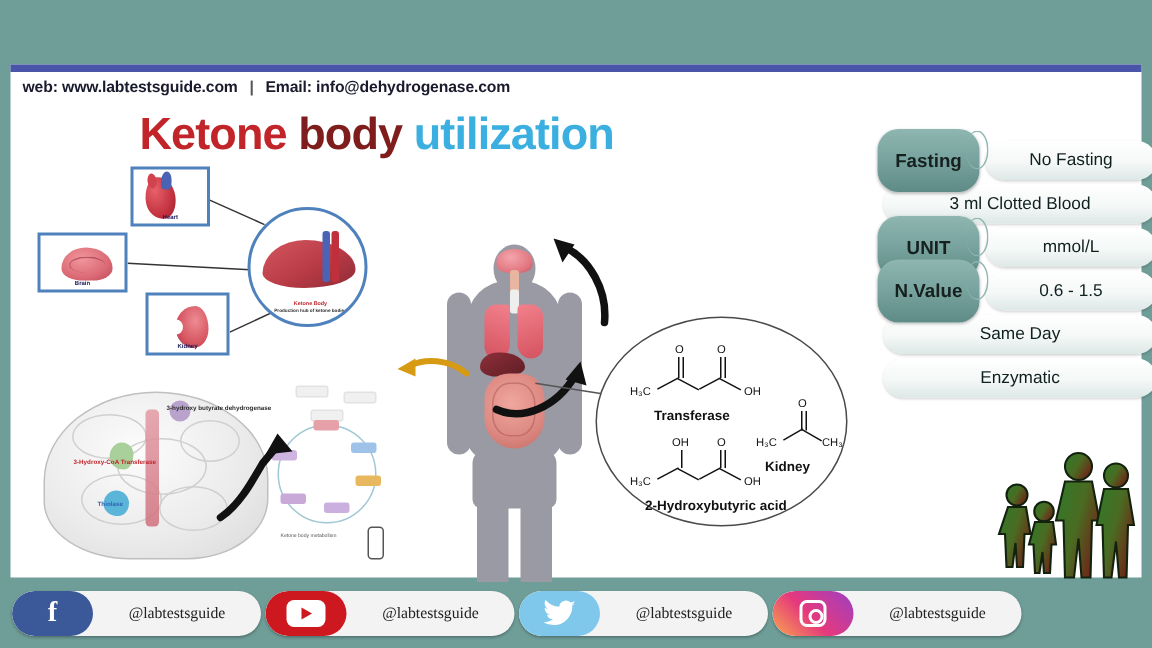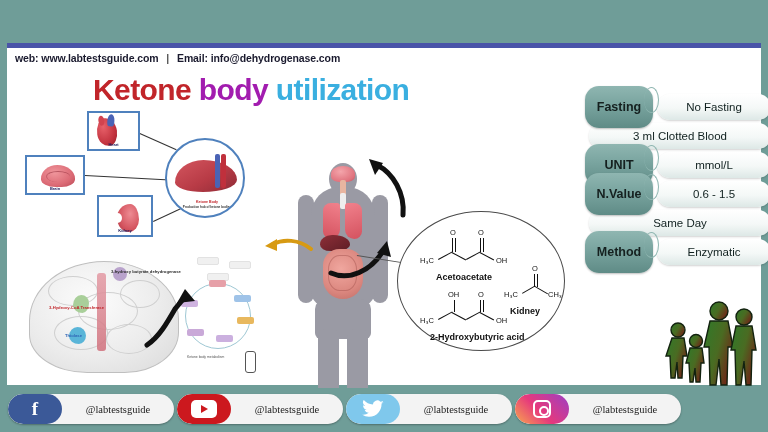--- a/index.html
+++ b/index.html
@@ -40,21 +40,21 @@
     white-space:nowrap;
   }
   .contact .sep { color:#555; font-weight:bold; padding:0 5px; }
 
   
   .main-title {
     position:absolute; left:86px; top:30px;
     font-size:30px; font-weight:bold; letter-spacing:-0.6px; white-space:nowrap;
   }
   .mt-red { color:#c1252a; }
-  .mt-black { color:#a21caf; }
+  .mt-black { color:#7f1d1d; }
   .mt-blue { color:#3aafe0; }
 
   
   .organ-box {
     position:absolute; border:2px solid #4f81bd; background:#ffffff;
   }
   .organ-label {
     position:absolute; bottom:2px; font-size:4px; font-weight:bold;
     color:#1a1a5a; width:100%; text-align:center;
     transform:scale(1.0); white-space:nowrap;
@@ -458,21 +458,21 @@
       <div class="bond" style="left:54px;top:40px;width:16px;transform:rotate(28deg);"></div>
       <div class="bond" style="left:68px;top:47px;width:16px;transform:rotate(-28deg);"></div>
       <div class="bond" style="left:82px;top:40px;width:16px;transform:rotate(28deg);"></div>
       <div class="chem-atom" style="left:52px;top:16px;">O</div>
       <div class="dbl" style="left:54px;top:26px;height:14px;"></div>
       <div class="dbl" style="left:57px;top:26px;height:14px;"></div>
       <div class="chem-atom" style="left:80px;top:16px;">O</div>
       <div class="dbl" style="left:82px;top:26px;height:14px;"></div>
       <div class="dbl" style="left:85px;top:26px;height:14px;"></div>
       <div class="chem-atom" style="left:98px;top:44px;">OH</div>
-      <div class="chem-name" style="left:38px;top:60px;">Acetoacetate</div>
+      <div class="chem-name" style="left:38px;top:60px;">Transferase</div>
 
       <div class="chem-atom" style="left:106px;top:78px;">H₃C</div>
       <div class="bond" style="left:124px;top:81px;width:15px;transform:rotate(-30deg);"></div>
       <div class="bond" style="left:137px;top:74px;width:15px;transform:rotate(30deg);"></div>
       <div class="chem-atom" style="left:134px;top:52px;">O</div>
       <div class="dbl" style="left:136px;top:62px;height:13px;"></div>
       <div class="dbl" style="left:139px;top:62px;height:13px;"></div>
       <div class="chem-atom" style="left:150px;top:78px;">CH₃</div>
       <div class="chem-name" style="left:112px;top:94px;">Kidney</div>
 
@@ -503,21 +503,20 @@
         <div class="pill-value">mmol/L</div>
       </div>
       <div class="info-row">
         <div class="pill-label">N.Value</div>
         <div class="pill-value">0.6 - 1.5</div>
       </div>
       <div class="info-row">
         <div class="pill-value">Same Day</div>
       </div>
       <div class="info-row">
-        <div class="pill-label">Method</div>
         <div class="pill-value">Enzymatic</div>
       </div>
     </div>
 
   </div>
 
   <svg class="family" viewBox="0 0 100 105">
     <defs>
       <linearGradient id="fg" x1="0" y1="0" x2="1" y2="0.6">
         <stop offset="0%" stop-color="#2f7a2a"></stop>

